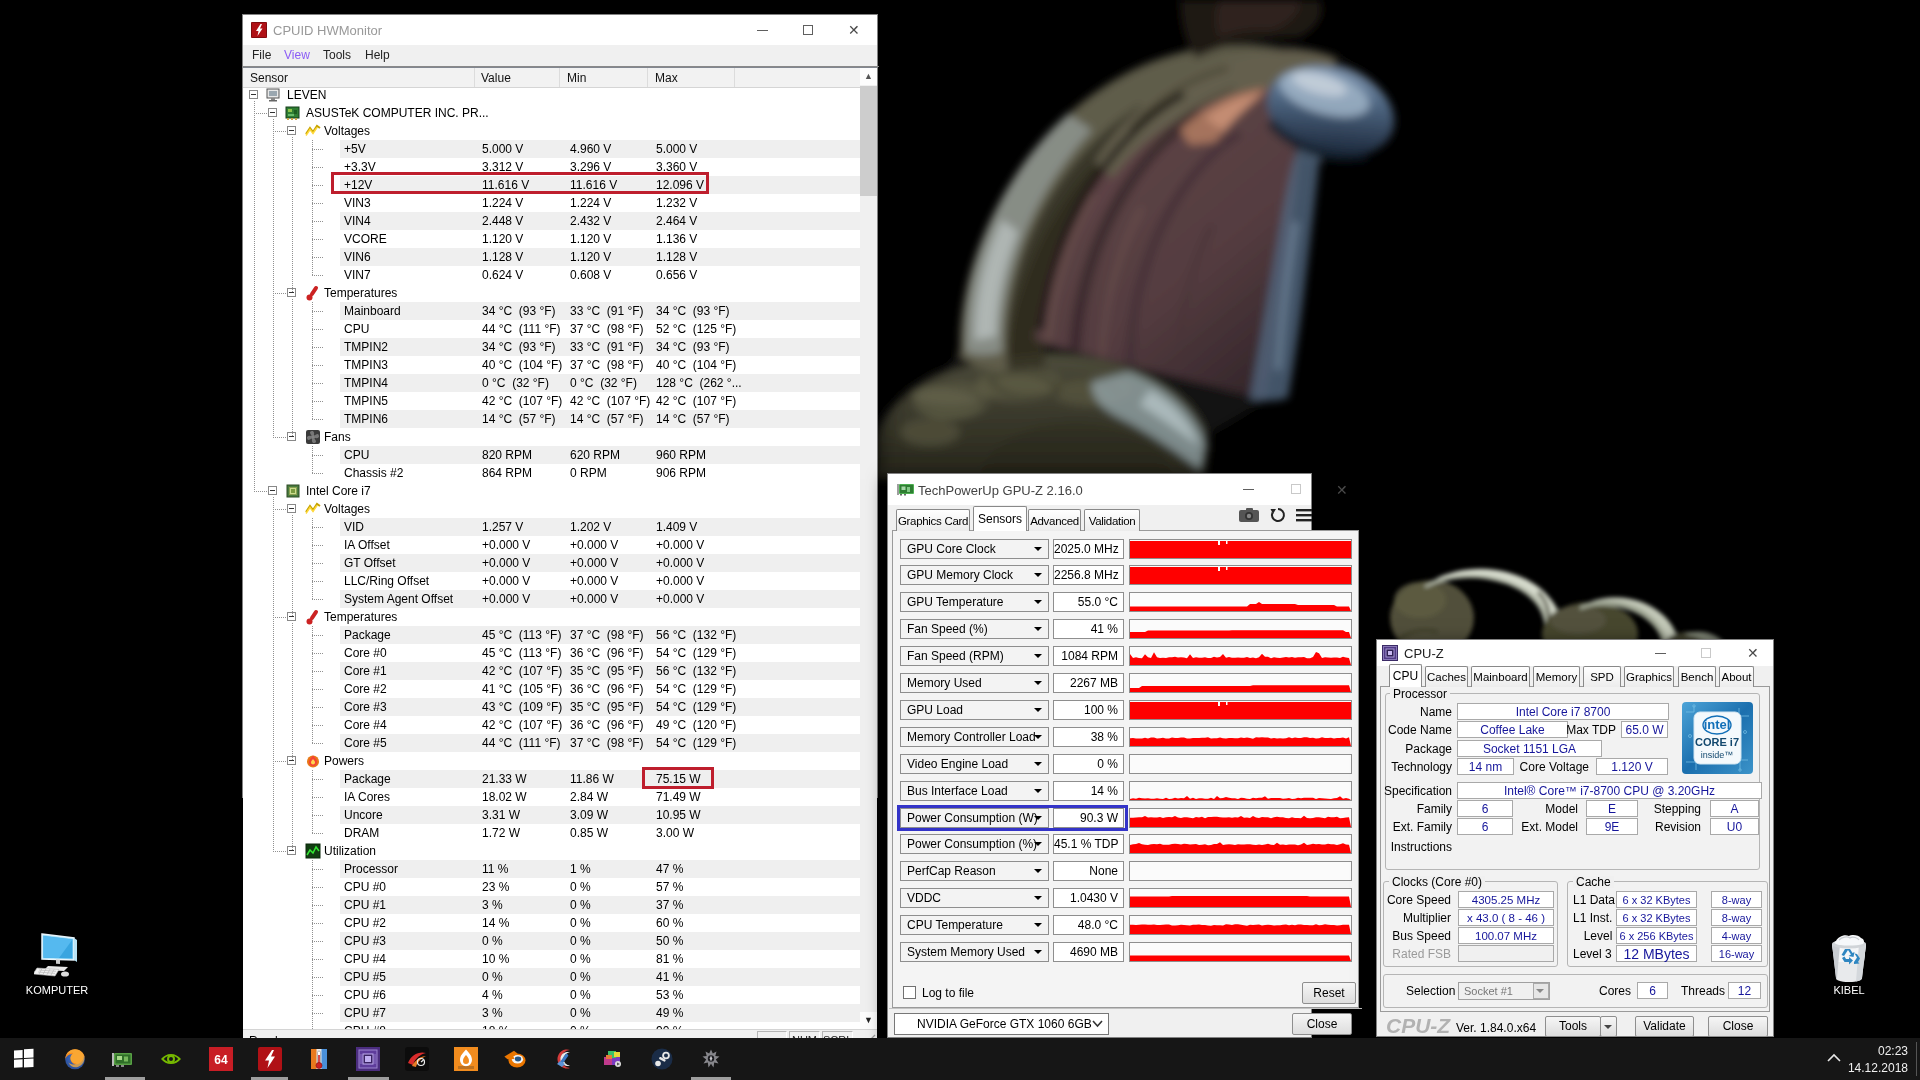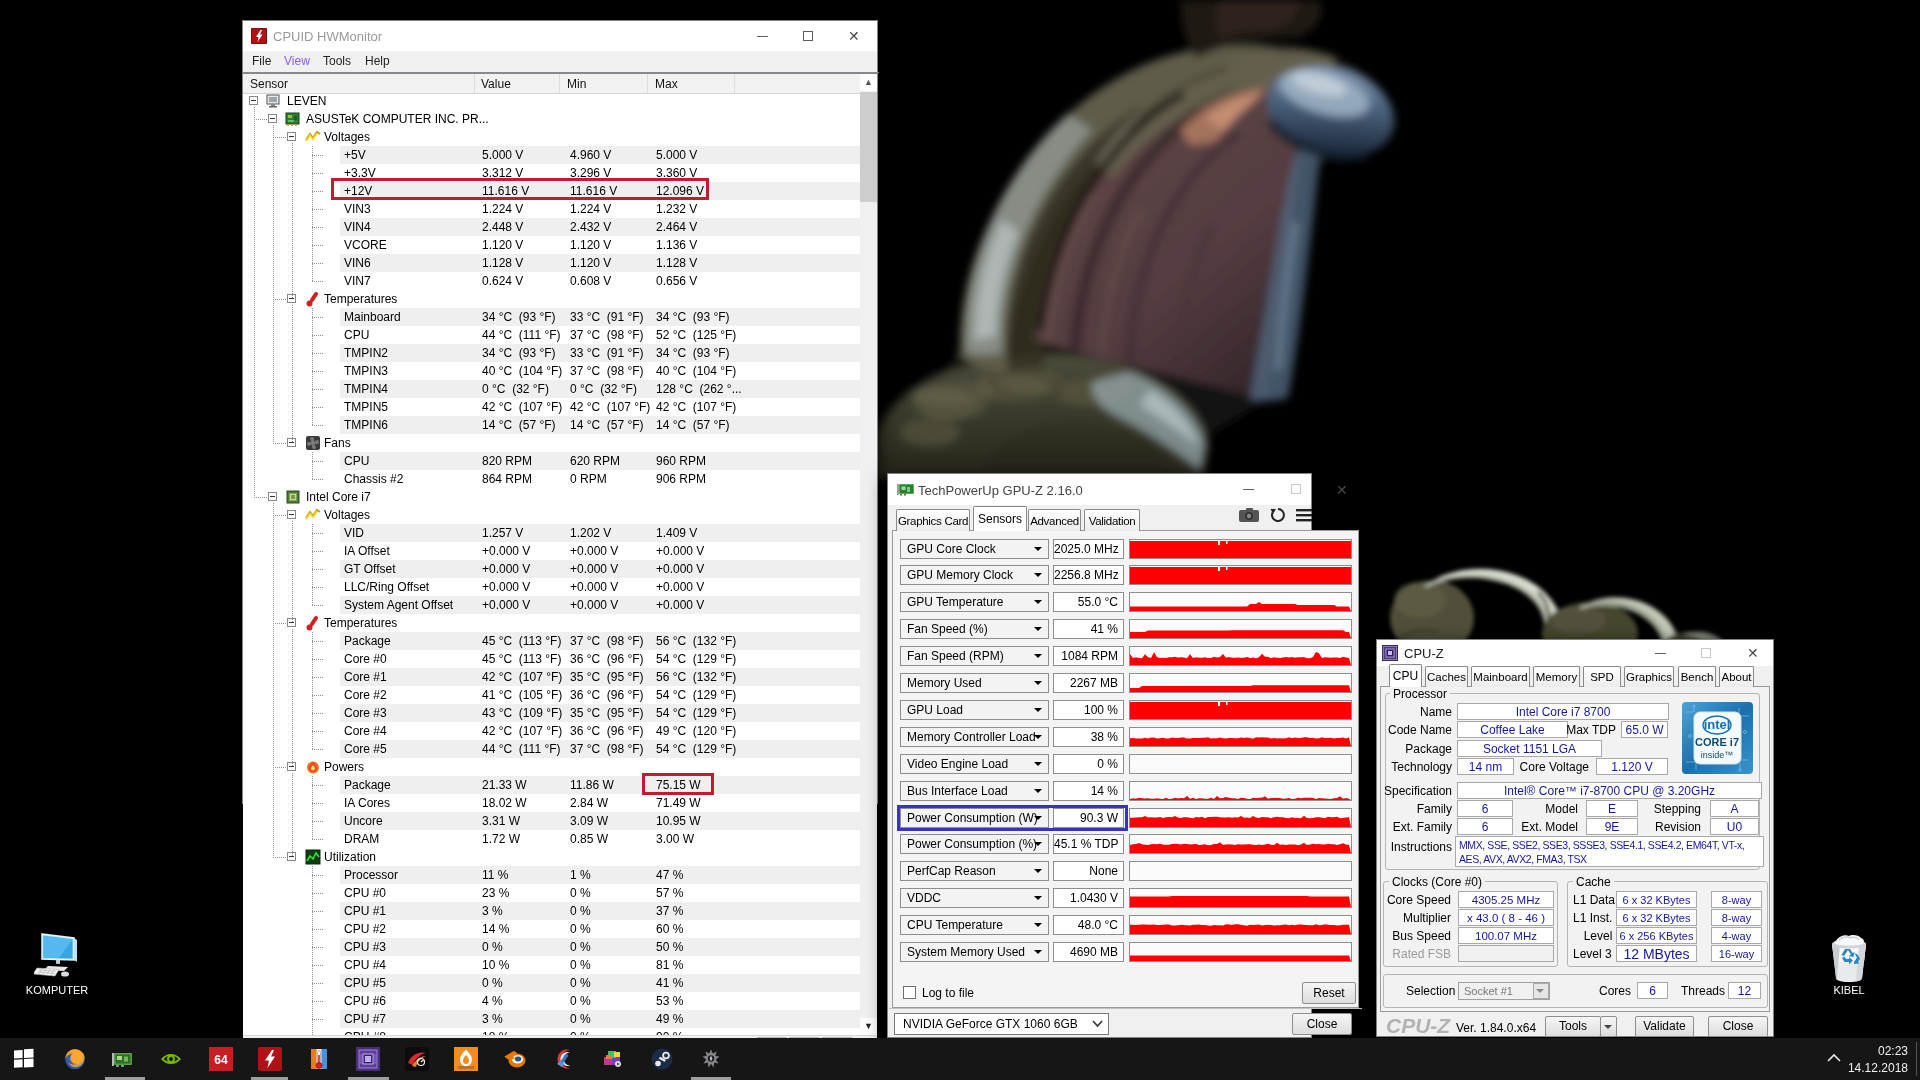--- a/index.html
+++ b/index.html
@@ -161,21 +161,21 @@
 <ellipse cx="23" cy="12" rx="17" ry="4.5" fill="#d0d4d8"></ellipse>
 <path d="M10,9 C12,5 18,2 23,4 C26,2 33,3 35,6 C38,7 39,10 37,12 C30,14 14,14 10,12 C8,11 8,10 10,9Z" fill="#f6f8fa"></path>
 <path d="M13,8 C16,5 21,4 24,6 C27,4 32,6 33,8" fill="none" stroke="#c6cacf" stroke-width="1.2"></path>
 <g fill="#2e86c1">
 <path d="M18,24 l4,-6 3,4.5 -2.5,1.5 5,1 1,-5 -2,1 -2.5,-4 -5,0 -3.5,6Z"></path>
 <path d="M16,26 l2.5,4 4.5,0 0,2.5 4,-4 -4,-3.5 0,2 -3,0 -1.5,-2.5Z"></path>
 <path d="M28,30 l3,-4.5 -2.5,-4 2.5,0.5 3,4.5 -2,3.5 1.5,1.5 -5.5,0.5 0,-2Z"></path>
 </g>
 </svg>
 <div class="wlab" style="left:1804px;top:984px;width:90px">KIBEL</div>
-<div class="win" style="left:242px;top:20px;width:636px;height:784px">
+<div class="win" style="left:242px;top:14px;width:636px;height:784px">
     <div class="tb" style="height:30px"></div>
     <svg class="a" style="left:8;top:7" width="16" height="16">
       <rect width="16" height="16" rx="1" fill="#b01116"></rect>
       <rect x="0.5" y="0.5" width="15" height="15" rx="1" fill="none" stroke="#7e0c10"></rect>
       <polygon points="9.5,2 5,9 7.5,9 6.5,14 11.5,6.5 9,6.5 11,2" fill="#fff"></polygon>
     </svg>
     <div class="cap" style="left:30px;top:8px;color:#999">CPUID HWMonitor</div>
     <div class="mn" style="left:514px;top:15px"></div>
     <div class="mx" style="left:560px;top:10px"></div>
     <div class="cl" style="left:605px;top:10px">✕</div>
@@ -713,21 +713,21 @@
     <div class="ggr" style="left:241px;top:468.0px;width:223px">
       <svg width="221" height="18" style="position:absolute;left:0;top:0">
         <polygon points="0,18 0,12.5 3,12.5 6,12.5 9,12.5 12,12.5 15,12.5 18,12.5 21,12.5 24,12.5 27,12.5 30,12.5 33,12.5 36,12.5 39,12.5 42,12.5 45,12.5 48,12.5 51,12.5 54,12.5 57,12.5 60,12.5 63,12.5 66,12.5 69,12.5 72,12.5 75,12.5 78,12.5 81,12.5 84,12.5 87,12.5 90,12.5 93,12.5 96,12.5 99,12.5 102,12.5 105,12.5 108,12.5 111,12.5 114,12.5 117,12.5 120,12.5 123,12.5 126,12.5 129,12.5 132,12.5 135,12.5 138,12.5 141,12.5 144,12.5 147,12.5 150,12.5 153,12.5 156,12.5 159,12.5 162,12.5 165,12.5 168,12.5 171,12.5 174,12.5 177,12.5 180,12.5 183,12.5 186,12.5 189,12.5 192,12.5 195,12.5 198,12.5 201,12.5 204,12.5 207,12.5 210,12.5 213,12.5 216,12.5 219,12.5 221,18" fill="#f00"></polygon>
       </svg>
     </div>
     <div class="a" style="left:9px;top:330.5px;width:231px;height:26px;border:3px solid #3434c8"></div>
     <div class="a" style="left:15px;top:512px;width:13px;height:13px;background:#fff;border:1px solid #707070"></div>
     <div class="a t12" style="left:34px;top:510px">Log to file</div>
     <div class="btn" style="left:414px;top:508px;width:54px;height:22px;line-height:20px">Reset</div>
     <div class="a" style="left:1px;top:534px;width:473px;height:1px;background:#c3c3c3"></div>
-    <div class="a" style="left:6px;top:539px;width:215px;height:22px;background:#fff;border:1px solid #777;font-size:12px;line-height:20px;color:#000;padding-left:8px">NVIDIA GeForce GTX 1060 6GB</div>
+    <div class="a" style="left:6px;top:539px;width:215px;height:22px;background:#fff;border:1px solid #777;font-size:12px;line-height:20px;color:#000;padding-left:22px">NVIDIA GeForce GTX 1060 6GB</div>
     <svg class="a" style="left:204;top:546" width="11" height="8">
       <polyline points="1,1 5.5,6 10,1" fill="none" stroke="#333" stroke-width="1.6"></polyline>
     </svg>
     <div class="btn" style="left:404px;top:539px;width:60px;height:22px;line-height:20px">Close</div>
   </div>
 <div class="win" style="left:1376px;top:639px;width:398px;height:398px">
     <div class="tb" style="height:26px"></div>
     <svg class="a" style="left:5;top:5" width="16" height="16">
       <rect width="16" height="16" fill="#3b2a66"></rect>
       <rect x="1.5" y="1.5" width="13" height="13" fill="#503a85" stroke="#8a7ab8" stroke-width="1"></rect>
@@ -769,21 +769,20 @@
     <div class="sbox" style="left:209px;top:160px;width:52px;height:17px;line-height:16px;font-size:12px">E</div>
     <div class="slab" style="left:174px;top:162px;width:150px">Stepping</div>
     <div class="sbox" style="left:333px;top:160px;width:49px;height:17px;line-height:16px;font-size:12px">A</div>
     <div class="slab" style="left:-75px;top:180px;width:150px">Ext. Family</div>
     <div class="sbox" style="left:80px;top:178px;width:56px;height:17px;line-height:16px;font-size:12px">6</div>
     <div class="slab" style="left:51px;top:180px;width:150px">Ext. Model</div>
     <div class="sbox" style="left:209px;top:178px;width:52px;height:17px;line-height:16px;font-size:12px">9E</div>
     <div class="slab" style="left:174px;top:180px;width:150px">Revision</div>
     <div class="sbox" style="left:333px;top:178px;width:49px;height:17px;line-height:16px;font-size:12px">U0</div>
     <div class="slab" style="left:-75px;top:200px;width:150px">Instructions</div>
-    <div class="sbox" style="left:78px;top:196px;width:309px;height:31px;text-align:left;font-size:10.5px;letter-spacing:-0.4px;line-height:14px;padding:1px 0 0 3px">MMX, SSE, SSE2, SSE3, SSSE3, SSE4.1, SSE4.2, EM64T, VT-x,<br>AES, AVX, AVX2, FMA3, TSX</div>
     <svg class="a" style="left:305;top:62" width="71" height="72" viewBox="0 0 71 72">
 <defs>
         <linearGradient id="ilg" x1="0" y1="0" x2="1" y2="1">
           <stop offset="0" stop-color="#4da4d8"></stop>
           <stop offset="0.5" stop-color="#1b6fae"></stop>
           <stop offset="1" stop-color="#3c93c9"></stop>
         </linearGradient>
       </defs>
 <rect width="71" height="72" rx="4" fill="url(#ilg)"></rect>
 <g stroke="#7cc4e8" stroke-width="1" opacity="0.7" fill="none">

